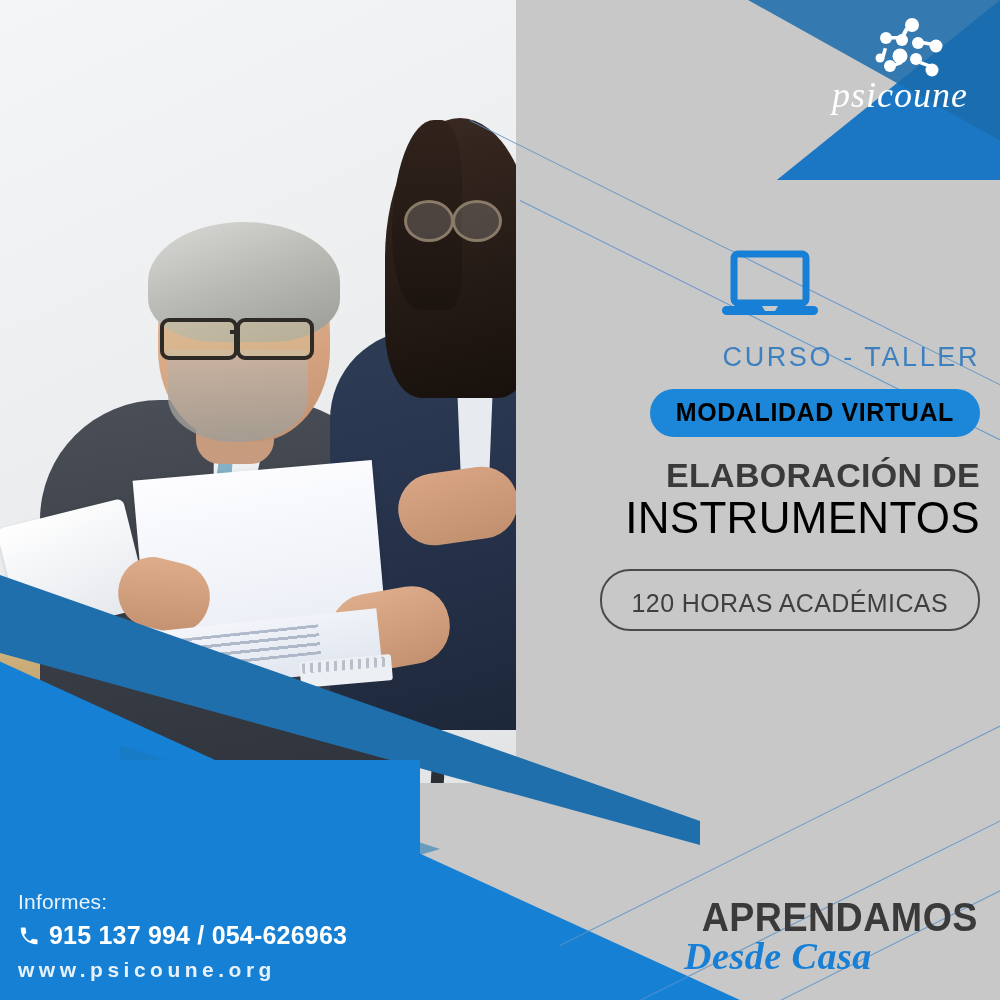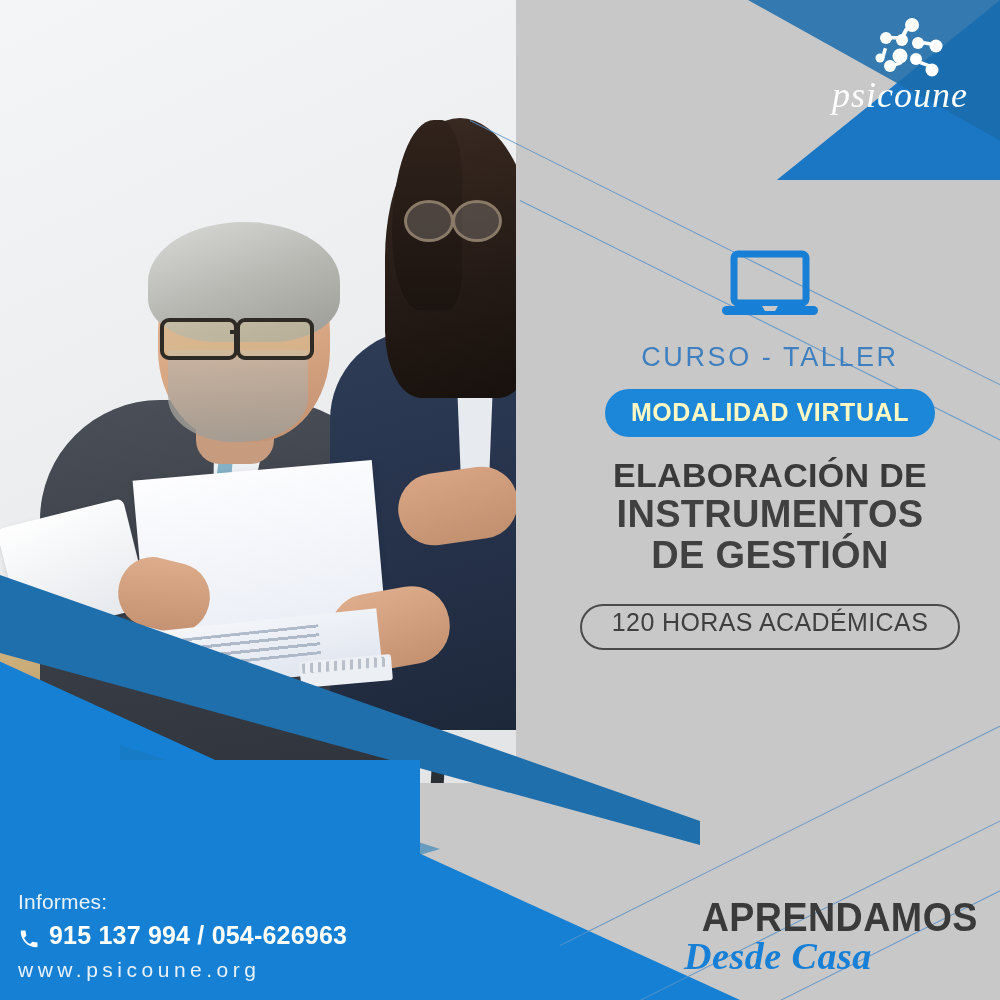--- a/index.html
+++ b/index.html
@@ -247,60 +247,60 @@
     height: 1px;
     background: #5a93c9;
     transform-origin: left center;
     opacity: .85;
   }
 
   
   .content {
     position: absolute; left: 560px; top: 250px;
     width: 420px;
-    text-align: center;
+    text-align: right;
   }
   .laptop-icon { margin: 0 auto 22px; width: 104px; height: 70px; display: block; }
   .kicker {
     color: #3d7fbf; font-size: 27px; letter-spacing: 2.6px;
     font-weight: 400; margin-bottom: 16px;
   }
   .badge {
     display: inline-block;
-    background: #1c86d8; color: #fef9c3;
+    background: #1c86d8; color: #000000;
     font-size: 25px; font-weight: bold; letter-spacing: .6px;
     padding: 9px 26px 10px; border-radius: 26px;
   }
   .title { margin-top: 20px; line-height: 1.08; }
   .title-l1 {
     color: #3a3a3a; font-size: 34px; font-weight: bold; letter-spacing: .3px;
   }
   .title-l2, .title-l3, .title-l4 {
-    color: #404040; font-size: 38px; font-weight: bold; letter-spacing: .3px;
+    color: #000000; font-size: 44px; font-weight: normal; letter-spacing: .3px;
   }
   .hours {
     display: inline-block; margin-top: 28px;
     border: 2px solid #4a4a4a; border-radius: 30px;
-    padding: 2px 30px 11px;
+    padding: 18px 30px 11px;
     color: #3f3f3f; font-size: 25px; letter-spacing: .4px;
   }
 
   
   .contact { position: absolute; left: 18px; bottom: 18px; }
   .contact-label {
     color: #eaf3fb; font-size: 21px; margin-bottom: 7px; letter-spacing: .2px;
   }
   .contact-phone {
-    display: flex; align-items: flex-end; gap: 9px;
+    display: flex; align-items: center; gap: 9px;
     color: #ffffff; font-size: 25px; font-weight: bold; letter-spacing: .2px;
     margin-bottom: 8px;
   }
   .phone-icon { width: 22px; height: 22px; display: block; }
   .contact-web {
-    color: #e8f1fa; font-size: 21px; letter-spacing: 4.5px; font-weight: 400;
+    color: #e8f1fa; font-size: 21px; letter-spacing: 4.5px; font-weight: 700;
   }
 
   
   .tagline { position: absolute; right: 22px; bottom: 22px; text-align: left; }
   .tagline-top {
     color: #3a3a3a; font-size: 40px; font-weight: bold;
     letter-spacing: .5px; transform: scaleX(.94); transform-origin: right center;
   }
   .tagline-script {
     color: #1780d6; font-size: 38px; font-style: italic;
@@ -392,21 +392,20 @@
       <path d="M44 56 h16 l-3 5 h-10 z" fill="#c8c8c8"></path>
     </svg>
 
     <div class="kicker">CURSO - TALLER</div>
 
     <div class="badge">MODALIDAD VIRTUAL</div>
 
     <div class="title">
       <div class="title-l1">ELABORACIÓN DE</div>
       <div class="title-l2">INSTRUMENTOS</div>
-      <div class="title-l3">DE GESTIÓN</div>
     </div>
 
     <div class="hours">120 HORAS ACADÉMICAS</div>
   </div>
 
   <div class="contact">
     <div class="contact-label">Informes:</div>
     <div class="contact-phone">
       <svg class="phone-icon" viewBox="0 0 24 24">
         <path fill="#ffffff" d="M6.6 10.8c1.5 2.9 3.7 5.1 6.6 6.6l2.2-2.2c.3-.3.7-.4 1.1-.2 1.2.4 2.5.6 3.8.6.6 0 1 .4 1 1V20c0 .6-.4 1-1 1C10.8 21 3 13.2 3 3.7c0-.6.4-1 1-1h3.4c.6 0 1 .4 1 1 0 1.3.2 2.6.6 3.8.1.4 0 .8-.2 1.1l-2.2 2.2z"></path>

